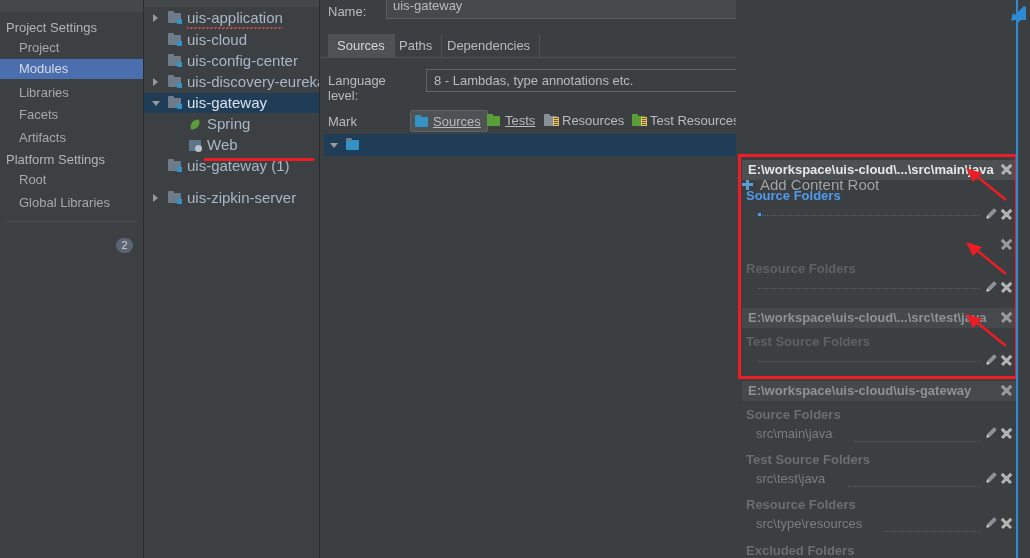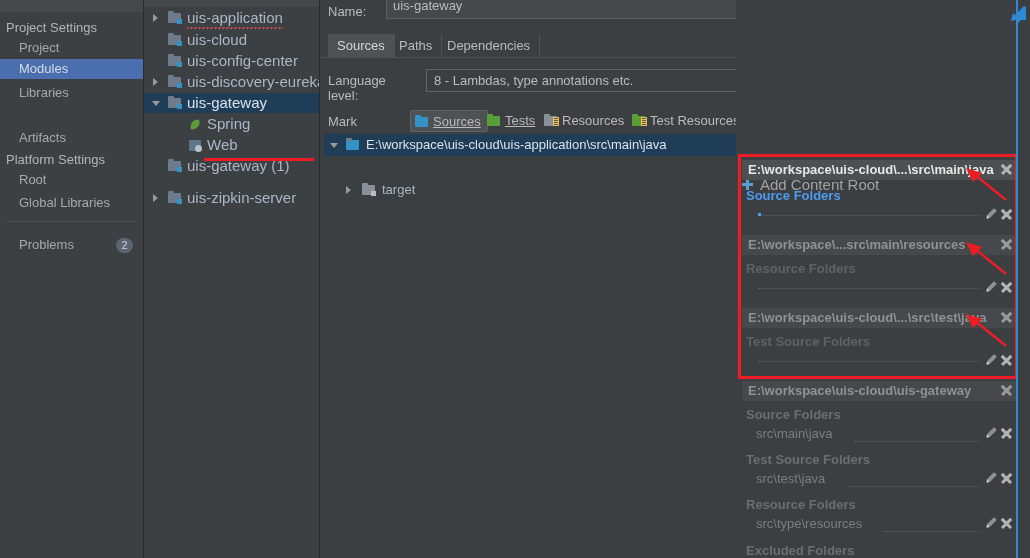--- a/index.html
+++ b/index.html
@@ -198,28 +198,28 @@
 
 <div class="root">
 
   <div class="sidebar">
     <div class="sb-top-strip"></div>
 
     <div class="sb-group" style="top:18px">Project Settings</div>
     <div class="sb-item" style="top:38px">Project</div>
     <div class="sb-item sel" style="top:59px">Modules</div>
     <div class="sb-item" style="top:83px">Libraries</div>
+    <div class="sb-item" style="top:105px">Facets</div>
     <div class="sb-item" style="top:128px">Artifacts</div>
 
     <div class="sb-group" style="top:150px">Platform Settings</div>
     <div class="sb-item" style="top:170px">Root</div>
     <div class="sb-item" style="top:193px">Global Libraries</div>
 
     <div class="sb-sep" style="top:221px"></div>
-    <div class="sb-item" style="top:235px">Problems</div>
     <div class="sb-badge" style="top:238px">2</div>
   </div>
 
   <div class="modtree">
     <div class="mt-top-strip"></div>
 
     <div class="mt-row" style="top:8px">
       <span class="mt-arrow" style="left:9px"></span>
       <span class="ico" style="left:24px">
           <span class="fold">
@@ -374,32 +374,22 @@
           </span>
         <span class="mk-u">Excluded</span>
       </div>
     </div>
 
     <div class="croot">
       <span class="mt-arrow open" style="left:6px;top:9px"></span>
       <span class="ico" style="left:22px;top:4px">
           <span class="fold" style="background:#3592c4"></span>
         </span>
-      <span style="position:absolute;left:42px">E:\workspace\uis-cloud\uis-application\src\main\java</span>
-    </div>
-
-    <div class="ct-row" style="top:180px">
-      <span class="mt-arrow" style="left:22px"></span>
-      <span class="ico" style="left:38px">
-          <span class="gfold">
-            <span class="fold-dot" style="background:#b6bcc2"></span>
-          </span>
-        </span>
-      <span style="position:absolute;left:58px">target</span>
-    </div>
+    </div>
+
   </div>
 
   <div class="right">
 
     <div class="dark-band" style="left:0;top:0;width:280px;height:134px;background:#3c3f41"></div>
 
     <div class="addroot">
       <span class="plus"></span>
       <span>Add Content Root</span>
     </div>
@@ -407,21 +397,20 @@
     <div class="rp-header" style="top:160px">E:\workspace\uis-cloud\...\src\main\java</div>
     <div class="x-ico" style="left:264px;top:163px"></div>
     <div class="rp-sub blue" style="top:188px">Source Folders</div>
     <div class="rp-dot-blue" style="left:22px;top:213px"></div>
     <div class="rp-dots" style="left:26px;top:214px;width:218px"></div>
     <div class="pencil" style="left:250px;top:208px">
         <i></i>
       </div>
     <div class="x-ico" style="left:264px;top:208px"></div>
 
-    <div class="rp-header dim" style="top:235px">E:\workspace\...src\main\resources</div>
     <div class="x-ico dim" style="left:264px;top:238px"></div>
     <div class="rp-sub grey" style="top:261px">Resource Folders</div>
     <div class="rp-dots" style="left:22px;top:287px;width:222px"></div>
     <div class="pencil" style="left:250px;top:281px">
         <i></i>
       </div>
     <div class="x-ico" style="left:264px;top:281px"></div>
 
     <div class="rp-header dim" style="top:308px">E:\workspace\uis-cloud\...\src\test\java</div>
     <div class="x-ico dim" style="left:264px;top:311px"></div>

